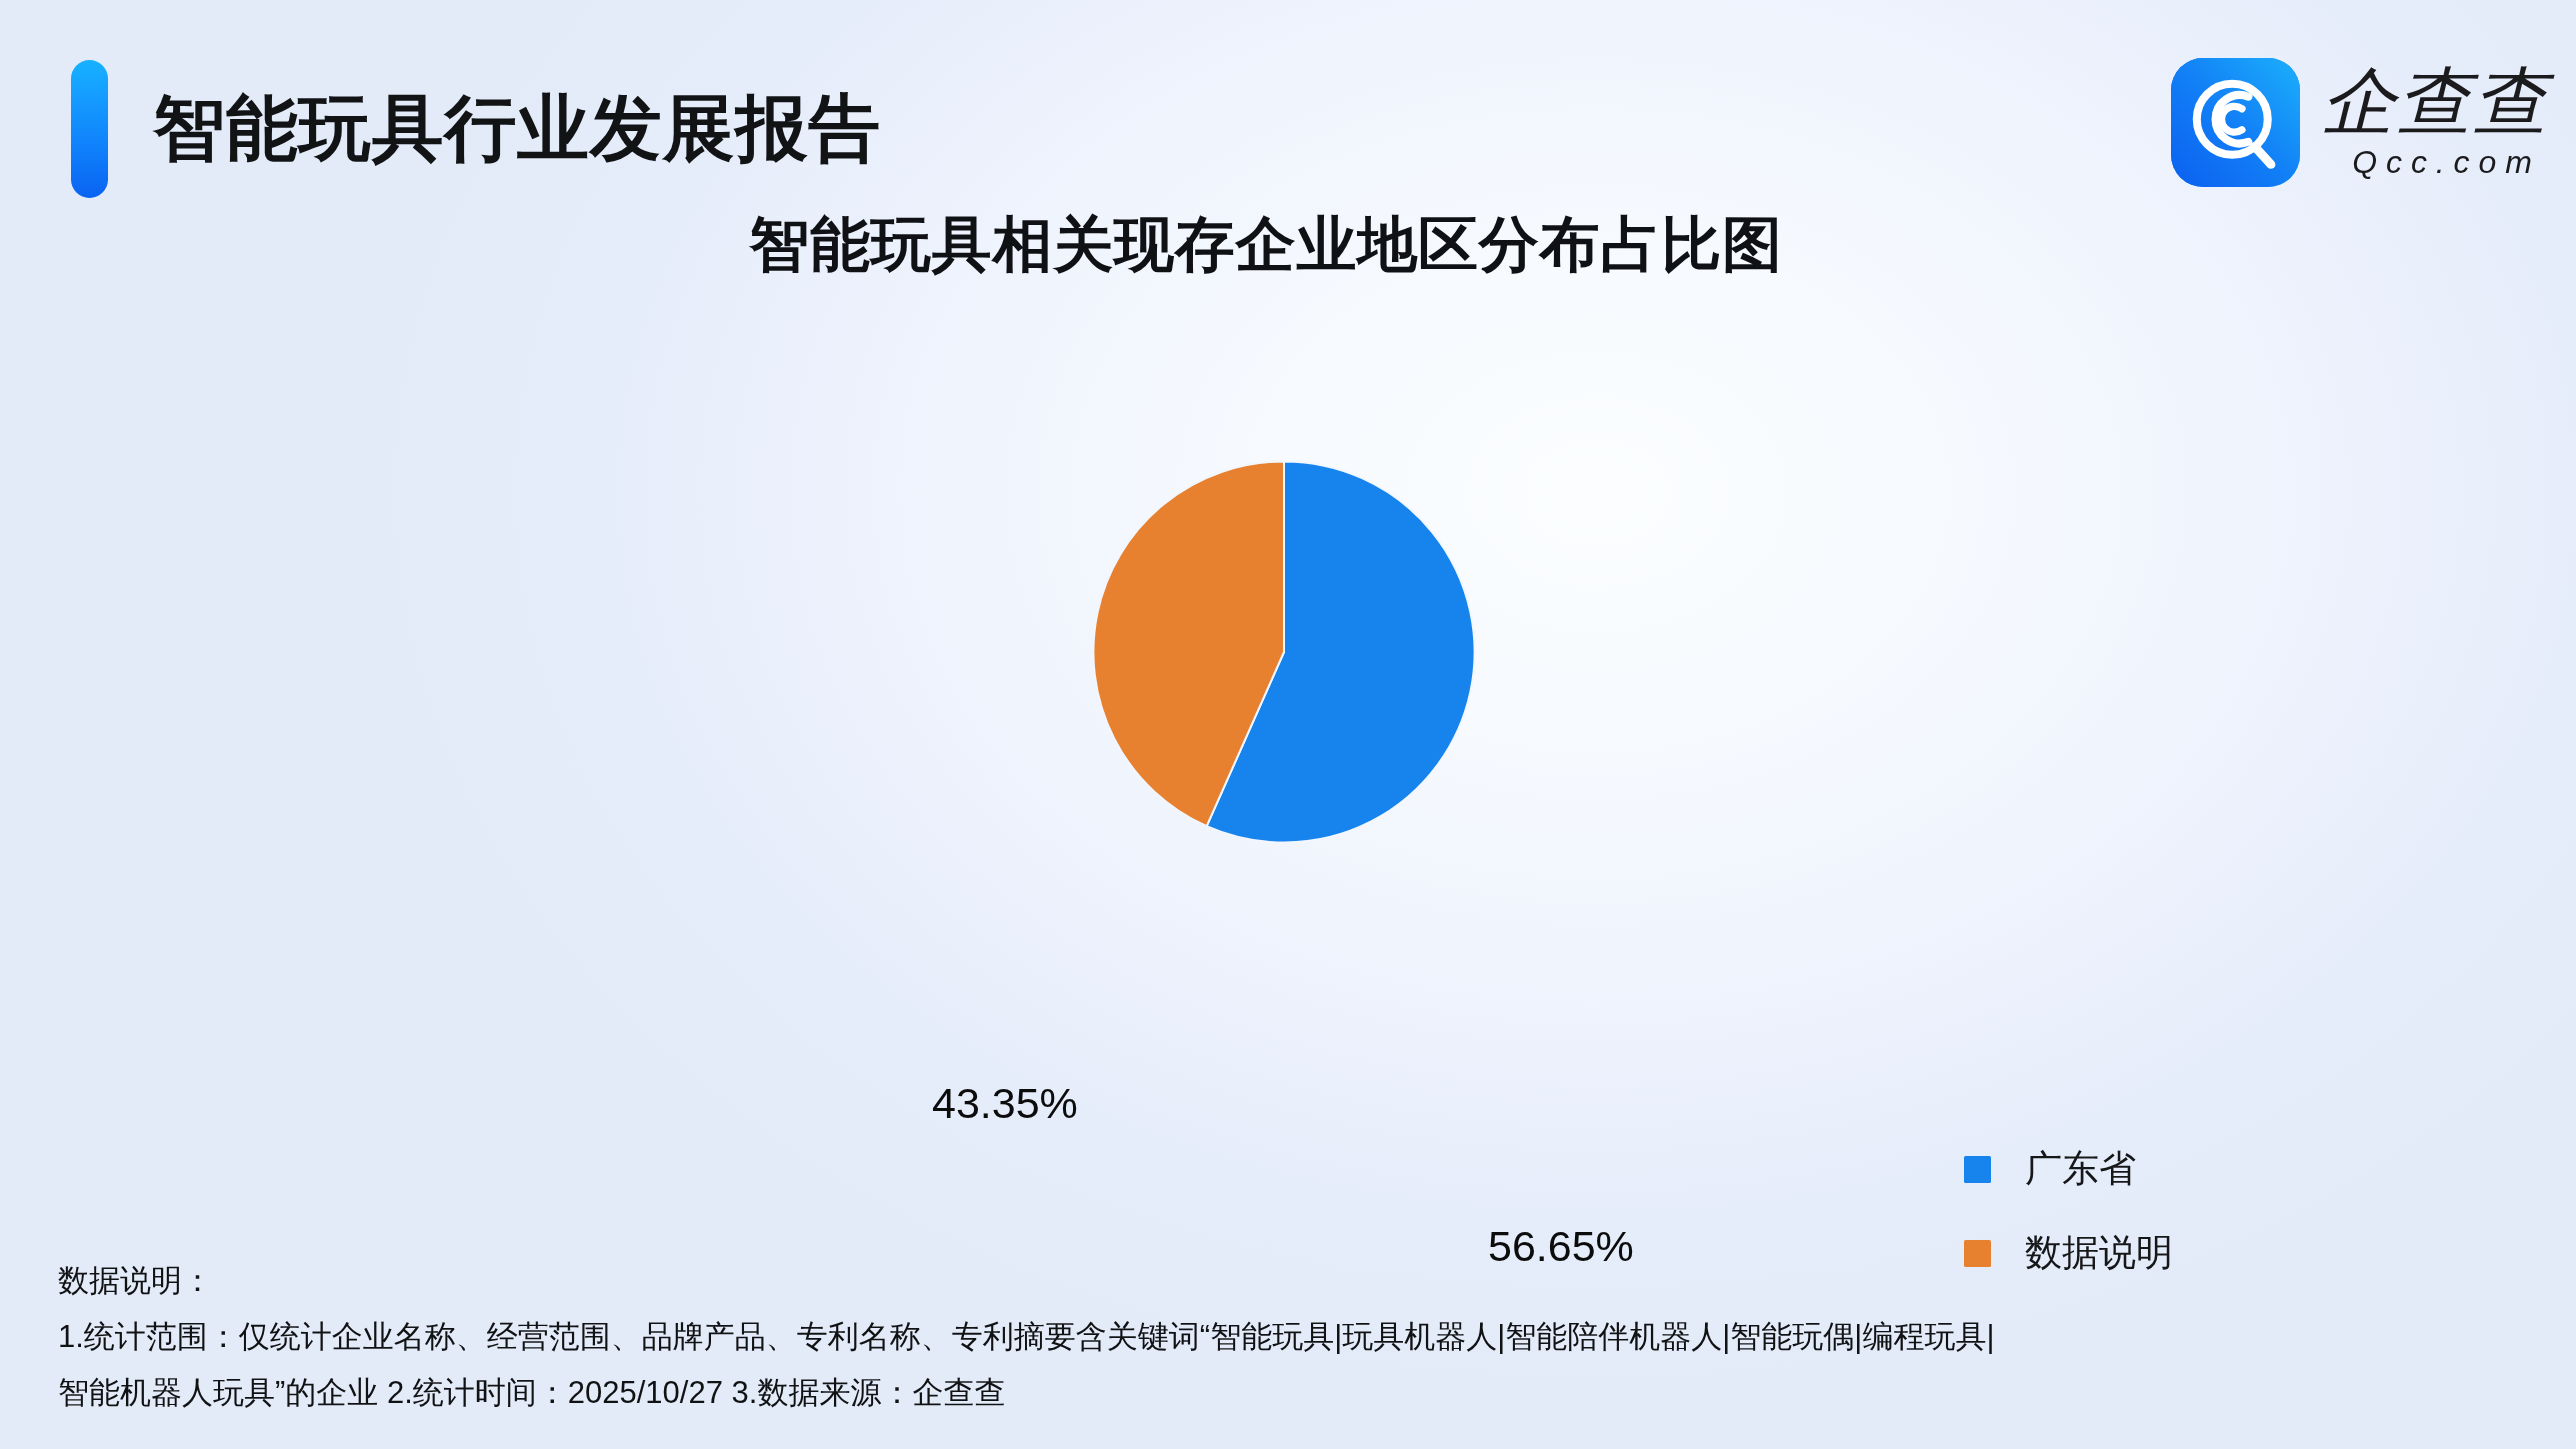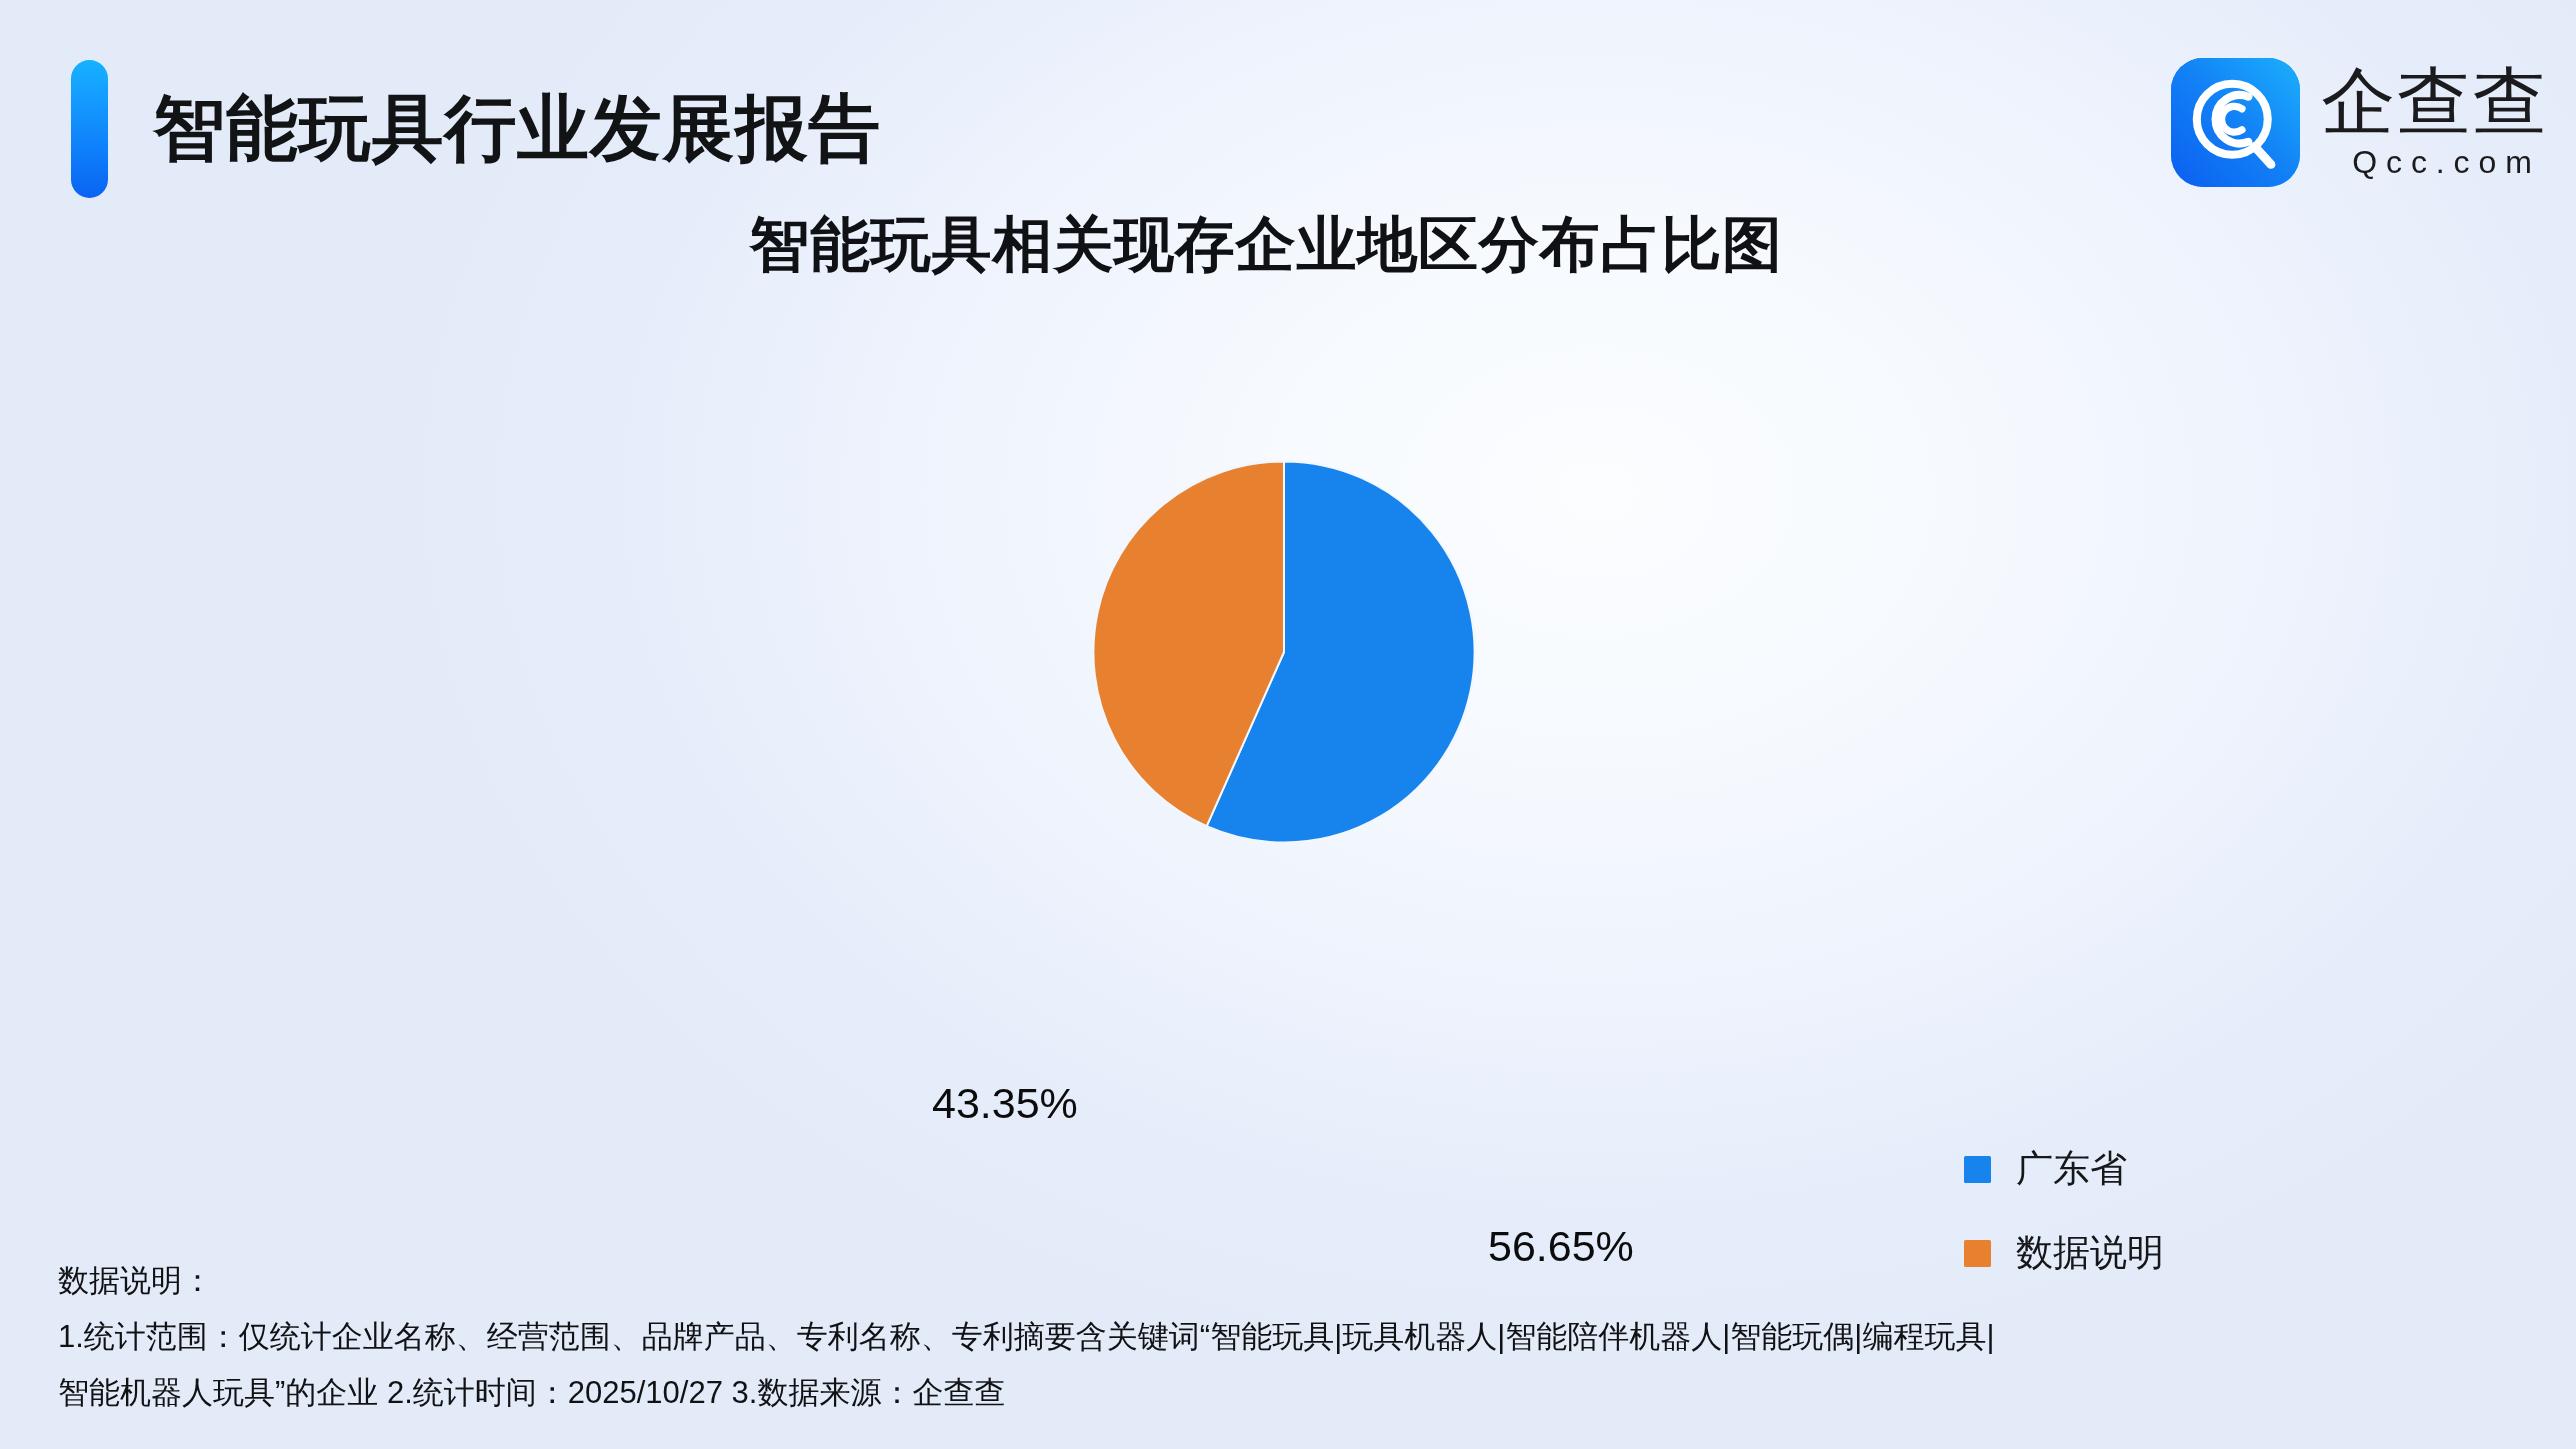--- a/index.html
+++ b/index.html
@@ -58,20 +58,21 @@
 
   
   #logo {
     position: absolute;
     right: 74px;
     top: 50px;
     height: 145px;
     display: flex;
     align-items: center;
     gap: 21px;
+    font-style: italic;
   }
   #logo-mark {
     width: 129px;
     height: 129px;
     border-radius: 32px;
     background: linear-gradient(135deg, #0e66f0 0%, #1380f7 45%, #19a7fb 100%);
     display: block;
   }
   #logo-wordmark {
     display: flex;
@@ -146,21 +147,21 @@
   #legend {
     position: absolute;
     left: 1964px;
     top: 773px;
     width: 338px;
   }
   .legend-item {
     display: flex;
     align-items: center;
     height: 84px;
-    gap: 25px;
+    gap: 34px;
   }
   .legend-swatch {
     width: 27px;
     height: 27px;
     flex: 0 0 27px;
     border-radius: 1.6px;
   }
   .legend-label {
     font-size: 37px;
     line-height: 42px;

